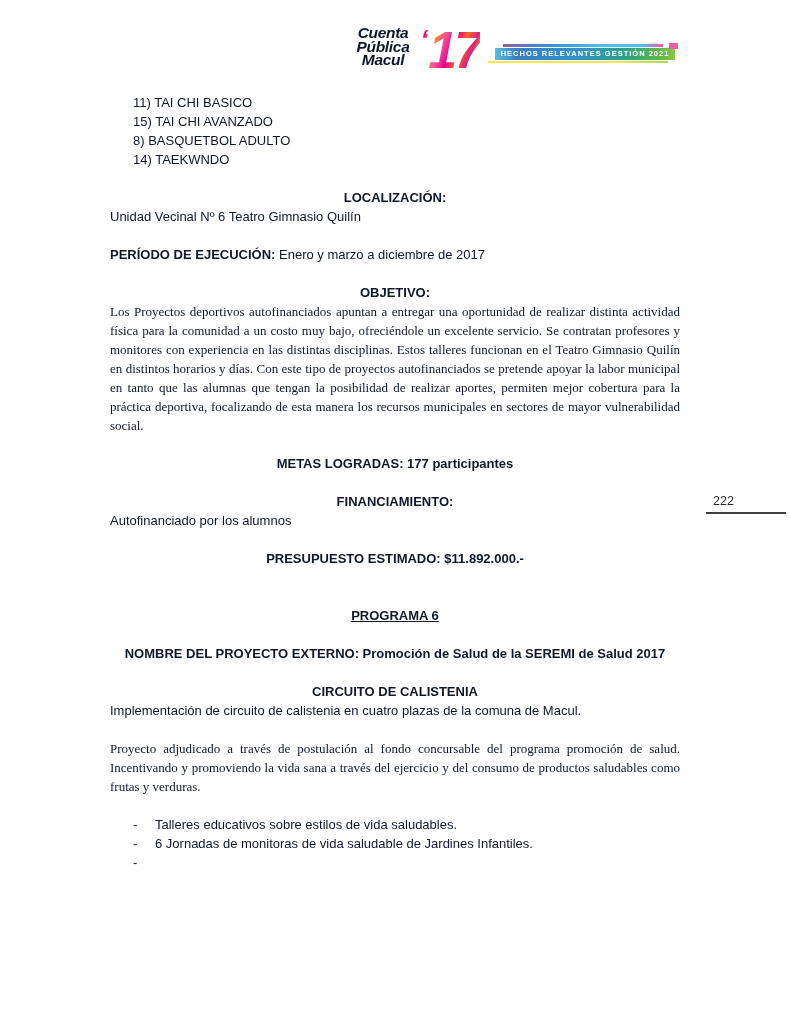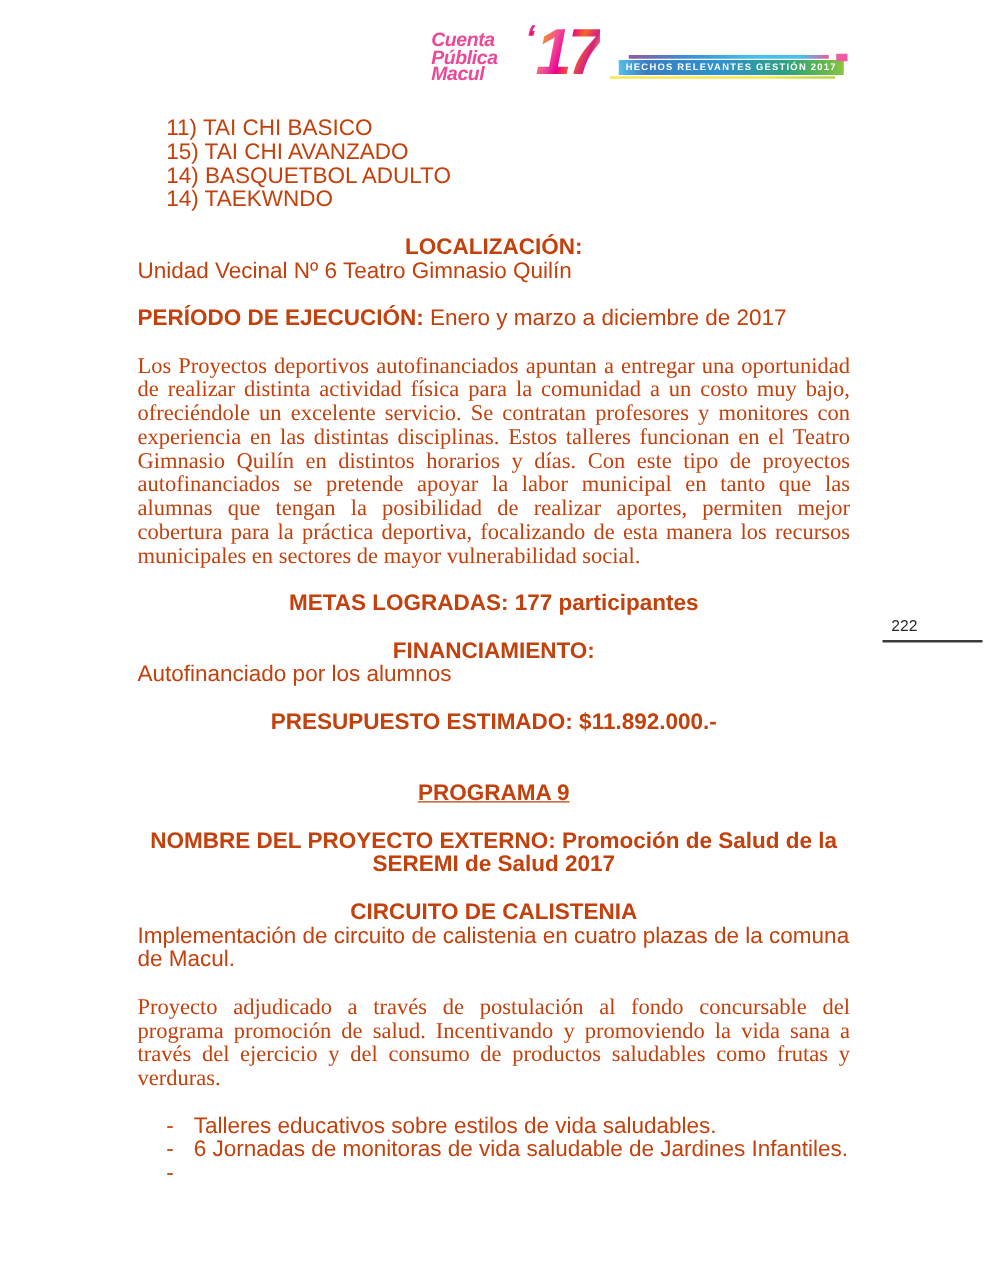--- a/index.html
+++ b/index.html
@@ -7,26 +7,26 @@
   body { font-family:"Liberation Sans", sans-serif; color:#2b2b2b; }
 
   .page {
     position:relative; width:791px; height:1024px;
     background:#ffffff; margin:0 auto; overflow:hidden;
   }
 
   
   .logo-wordmark {
     position:absolute; left:345px; top:26px; width:76px;
-    text-align:left; color:#ec4899; font-weight:700; font-style:italic;
+    text-align:center; color:#0f172a; font-weight:700; font-style:italic;
     font-size:15.5px; line-height:13.5px; letter-spacing:-0.3px;
   }
   .logo-year {
     position:absolute; left:420px; top:18px; height:52px;
-    font-weight:800; font-style:italic; line-height:28px; white-space:nowrap;
+    font-weight:800; font-style:italic; line-height:43px; white-space:nowrap;
   }
   .yr-apos, .yr-digits {
     background:linear-gradient(112deg,#2bb6e8 3%,#f7941d 16%,#f0509a 32%,
       #ec008c 46%,#f26722 60%,#d71f85 74%,#ffd21f 87%,#f7941d 100%);
     -webkit-background-clip:text; background-clip:text; color:transparent;
   }
   .yr-apos  { font-size:30px; vertical-align:18px; }
   .yr-digits{ font-size:52px; letter-spacing:-3px; }
 
   .banner { position:absolute; left:495px; top:40px; width:180px; height:24px; }
@@ -53,21 +53,21 @@
   
   .pagenum-wrap {
     position:absolute; left:706px; top:494px; width:80px;
     border-bottom:2px solid #3c3c3c; padding:0 0 4px 7px;
     font-size:12.5px; color:#2b2b2b;
   }
 
   
   .content {
     position:absolute; left:110px; top:93px; width:570px;
-    font-size:18px; line-height:19px; color:#c2410c;
+    font-size:13px; line-height:19px; color:#0f172a;
   }
   .b   { font-weight:700;text-align:center; }
   .blk { margin-top:19px; }
   .blk-2x { margin-top:38px; }
   .just { text-align:justify;font-family:Liberation Serif, serif; }
   .num-list .li { padding-left:23px; }
   .underline { text-decoration:underline; }
   .bullet-row { display:flex; padding-left:23px; }
   .bullet-row .dash { width:22px; flex:none; }
 </style>
@@ -78,59 +78,60 @@
 
   <div class="logo-wordmark">
     <div>Cuenta</div>
     <div>Pública</div>
     <div>Macul</div>
   </div>
   <div class="logo-year"><span class="yr-apos">‘</span><span class="yr-digits">17</span></div>
 
   <div class="banner">
     <div class="banner-top"></div>
-    <div class="banner-main">HECHOS RELEVANTES GESTIÓN 2017</div>
+    <div class="banner-main">HECHOS RELEVANTES GESTIÓN 2021</div>
     <div class="banner-tip"></div>
     <div class="banner-bottom"></div>
   </div>
 
   <div class="pagenum-wrap">222</div>
 
   <div class="content">
 
     <div class="num-list">
       <div class="li">11) TAI CHI BASICO</div>
       <div class="li">15) TAI CHI AVANZADO</div>
-      <div class="li">14) BASQUETBOL ADULTO</div>
+      <div class="li">8) BASQUETBOL ADULTO</div>
       <div class="li">14) TAEKWNDO</div>
     </div>
 
     <div class="blk">
       <div class="b">LOCALIZACIÓN:</div>
       <div>Unidad Vecinal Nº 6 Teatro Gimnasio Quilín</div>
     </div>
 
     <div class="blk">
       <span class="b">PERÍODO DE EJECUCIÓN:</span><span> Enero y marzo a diciembre de 2017</span>
     </div>
 
     <div class="blk">
+      <div class="b">OBJETIVO:</div>
       <div class="just">Los Proyectos deportivos autofinanciados apuntan a entregar una oportunidad de realizar distinta actividad física para la comunidad a un costo muy bajo, ofreciéndole un excelente servicio. Se contratan profesores y monitores con experiencia en las distintas disciplinas. Estos talleres funcionan en el Teatro Gimnasio Quilín en distintos horarios y días. Con este tipo de proyectos autofinanciados se pretende apoyar la labor municipal en tanto que las alumnas que tengan la posibilidad de realizar aportes, permiten mejor cobertura para la práctica deportiva, focalizando de esta manera los recursos municipales en sectores de mayor vulnerabilidad social.</div>
     </div>
 
     <div class="blk b">METAS LOGRADAS: 177 participantes</div>
 
     <div class="blk">
       <div class="b">FINANCIAMIENTO:</div>
       <div>Autofinanciado por los alumnos</div>
     </div>
 
     <div class="blk b">PRESUPUESTO ESTIMADO: $11.892.000.-</div>
 
-    <div class="blk-2x b underline">PROGRAMA 9</div>
+    <div class="blk-2x b underline">PROGRAMA 6</div>
 
     <div class="blk b">NOMBRE DEL PROYECTO EXTERNO: Promoción de Salud de la SEREMI de Salud 2017</div>
 
     <div class="blk">
       <div class="b">CIRCUITO DE CALISTENIA</div>
       <div>Implementación de circuito de calistenia en cuatro plazas de la comuna de Macul.</div>
     </div>
 
     <div class="blk just">Proyecto adjudicado a través de postulación al fondo concursable del programa promoción de salud. Incentivando y promoviendo la vida sana a través del ejercicio y del consumo de productos saludables como frutas y verduras.</div>
 

